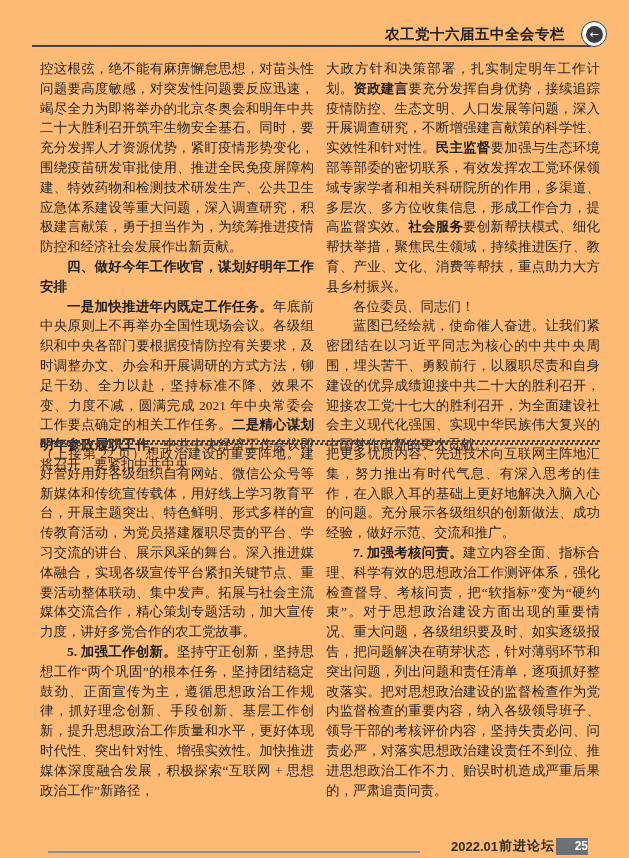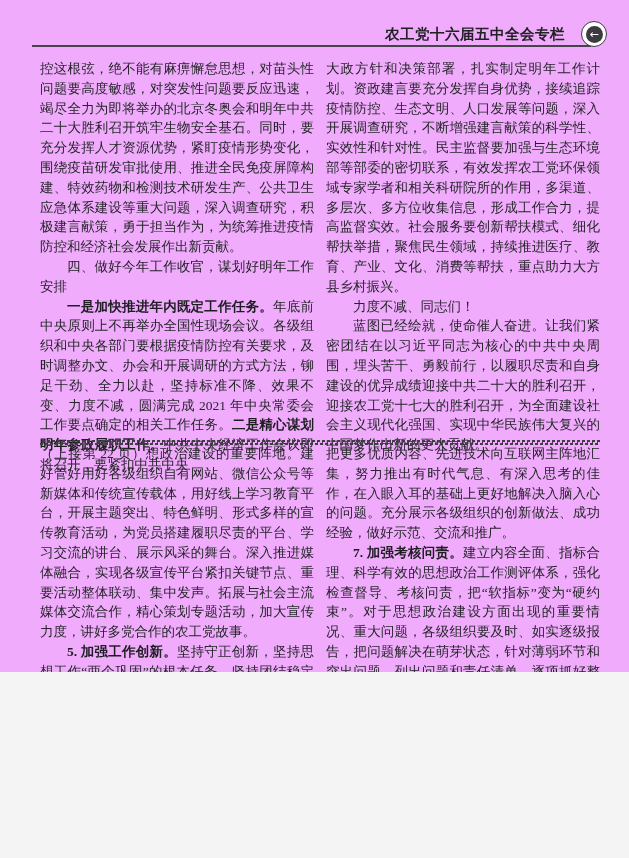--- a/index.html
+++ b/index.html
@@ -4,22 +4,22 @@
 <style>
   * { box-sizing: border-box; }
   html, body { margin: 0; padding: 0; }
   body {
     width: 629px; height: 858px;
     background: #f4f4f4;
     font-family: "Liberation Serif", "DejaVu Serif", serif;
   }
   .page {
     position: relative;
-    width: 629px; height: 672px;
-    background: #f0abfc;
+    width: 629px; height: 858px;
+    background: #fdba74;
     color: #26262a;
     overflow: hidden;
   }
 
   
   .header {
     position: absolute;
     left: 32px; top: 21px; right: 22px;
     height: 26px;
   }
@@ -70,21 +70,21 @@
   .col {
     flex: 1;
     font-size: 13.5px;
     line-height: 19.8px;
     text-align: justify;
   }
   .col p { margin: 0; }
   .col p.indent { text-indent: 2em; }
   .seg-normal { font-weight: normal; }
   .seg-bold {
-    font-weight: 400;
+    font-weight: 700;
     font-family: "Liberation Sans", "DejaVu Sans", sans-serif;
     color: #1e1e22;
   }
   .seg-bold-italic {
     font-weight: 700;
     color: #1e1e22;
   }
 
   
   .divider {
@@ -143,21 +143,21 @@
   </div>
 
   <div class="two-col top-section">
     <div class="col">
         <p class=""><span class="seg-normal">控这根弦，绝不能有麻痹懈怠思想，对苗头性问题要高度敏感，对突发性问题要反应迅速，竭尽全力为即将举办的北京冬奥会和明年中共二十大胜利召开筑牢生物安全基石。同时，要充分发挥人才资源优势，紧盯疫情形势变化，围绕疫苗研发审批使用、推进全民免疫屏障构建、特效药物和检测技术研发生产、公共卫生应急体系建设等重大问题，深入调查研究，积极建言献策，勇于担当作为，为统筹推进疫情防控和经济社会发展作出新贡献。</span></p>
         <p class="indent"><span class="seg-bold">四、做好今年工作收官，谋划好明年工作安排</span></p>
         <p class="indent"><span class="seg-bold-italic">一是加快推进年内既定工作任务。</span><span class="seg-normal">年底前中央原则上不再举办全国性现场会议。各级组织和中央各部门要根据疫情防控有关要求，及时调整办文、办会和开展调研的方式方法，铆足干劲、全力以赴，坚持标准不降、效果不变、力度不减，圆满完成 2021 年中央常委会工作要点确定的相关工作任务。</span><span class="seg-bold-italic">二是精心谋划明年参政履职工作。</span><span class="seg-normal">中共中央经济工作会议即将召开，要紧扣中共中央</span></p>
       </div>
     <div class="col">
         <p class=""><span class="seg-normal">大政方针和决策部署，扎实制定明年工作计划。</span><span class="seg-bold">资政建言</span><span class="seg-normal">要充分发挥自身优势，接续追踪疫情防控、生态文明、人口发展等问题，深入开展调查研究，不断增强建言献策的科学性、实效性和针对性。</span><span class="seg-bold">民主监督</span><span class="seg-normal">要加强与生态环境部等部委的密切联系，有效发挥农工党环保领域专家学者和相关科研院所的作用，多渠道、多层次、多方位收集信息，形成工作合力，提高监督实效。</span><span class="seg-bold">社会服务</span><span class="seg-normal">要创新帮扶模式、细化帮扶举措，聚焦民生领域，持续推进医疗、教育、产业、文化、消费等帮扶，重点助力大方县乡村振兴。</span></p>
-        <p class="indent"><span class="seg-normal">力度不减、同志们！</span></p>
+        <p class="indent"><span class="seg-normal">各位委员、同志们！</span></p>
         <p class="indent"><span class="seg-normal">蓝图已经绘就，使命催人奋进。让我们紧密团结在以习近平同志为核心的中共中央周围，埋头苦干、勇毅前行，以履职尽责和自身建设的优异成绩迎接中共二十大的胜利召开，迎接农工党十七大的胜利召开，为全面建设社会主义现代化强国、实现中华民族伟大复兴的中国梦作出新的更大贡献。</span></p>
       </div>
   </div>
 
   <div class="divider"></div>
 
   <div class="two-col bottom-section">
     <div class="col">
         <p class=""><span class="seg-normal">（上接第 22 页）想政治建设的重要阵地。建好管好用好各级组织自有网站、微信公众号等新媒体和传统宣传载体，用好线上学习教育平台，开展主题突出、特色鲜明、形式多样的宣传教育活动，为党员搭建履职尽责的平台、学习交流的讲台、展示风采的舞台。深入推进媒体融合，实现各级宣传平台紧扣关键节点、重要活动整体联动、集中发声。拓展与社会主流媒体交流合作，精心策划专题活动，加大宣传力度，讲好多党合作的农工党故事。</span></p>
         <p class="indent"><span class="seg-bold-italic">5. 加强工作创新。</span><span class="seg-normal">坚持守正创新，坚持思想工作“两个巩固”的根本任务，坚持团结稳定鼓劲、正面宣传为主，遵循思想政治工作规律，抓好理念创新、手段创新、基层工作创新，提升思想政治工作质量和水平，更好体现时代性、突出针对性、增强实效性。加快推进媒体深度融合发展，积极探索“互联网 + 思想政治工作”新路径，</span></p>

